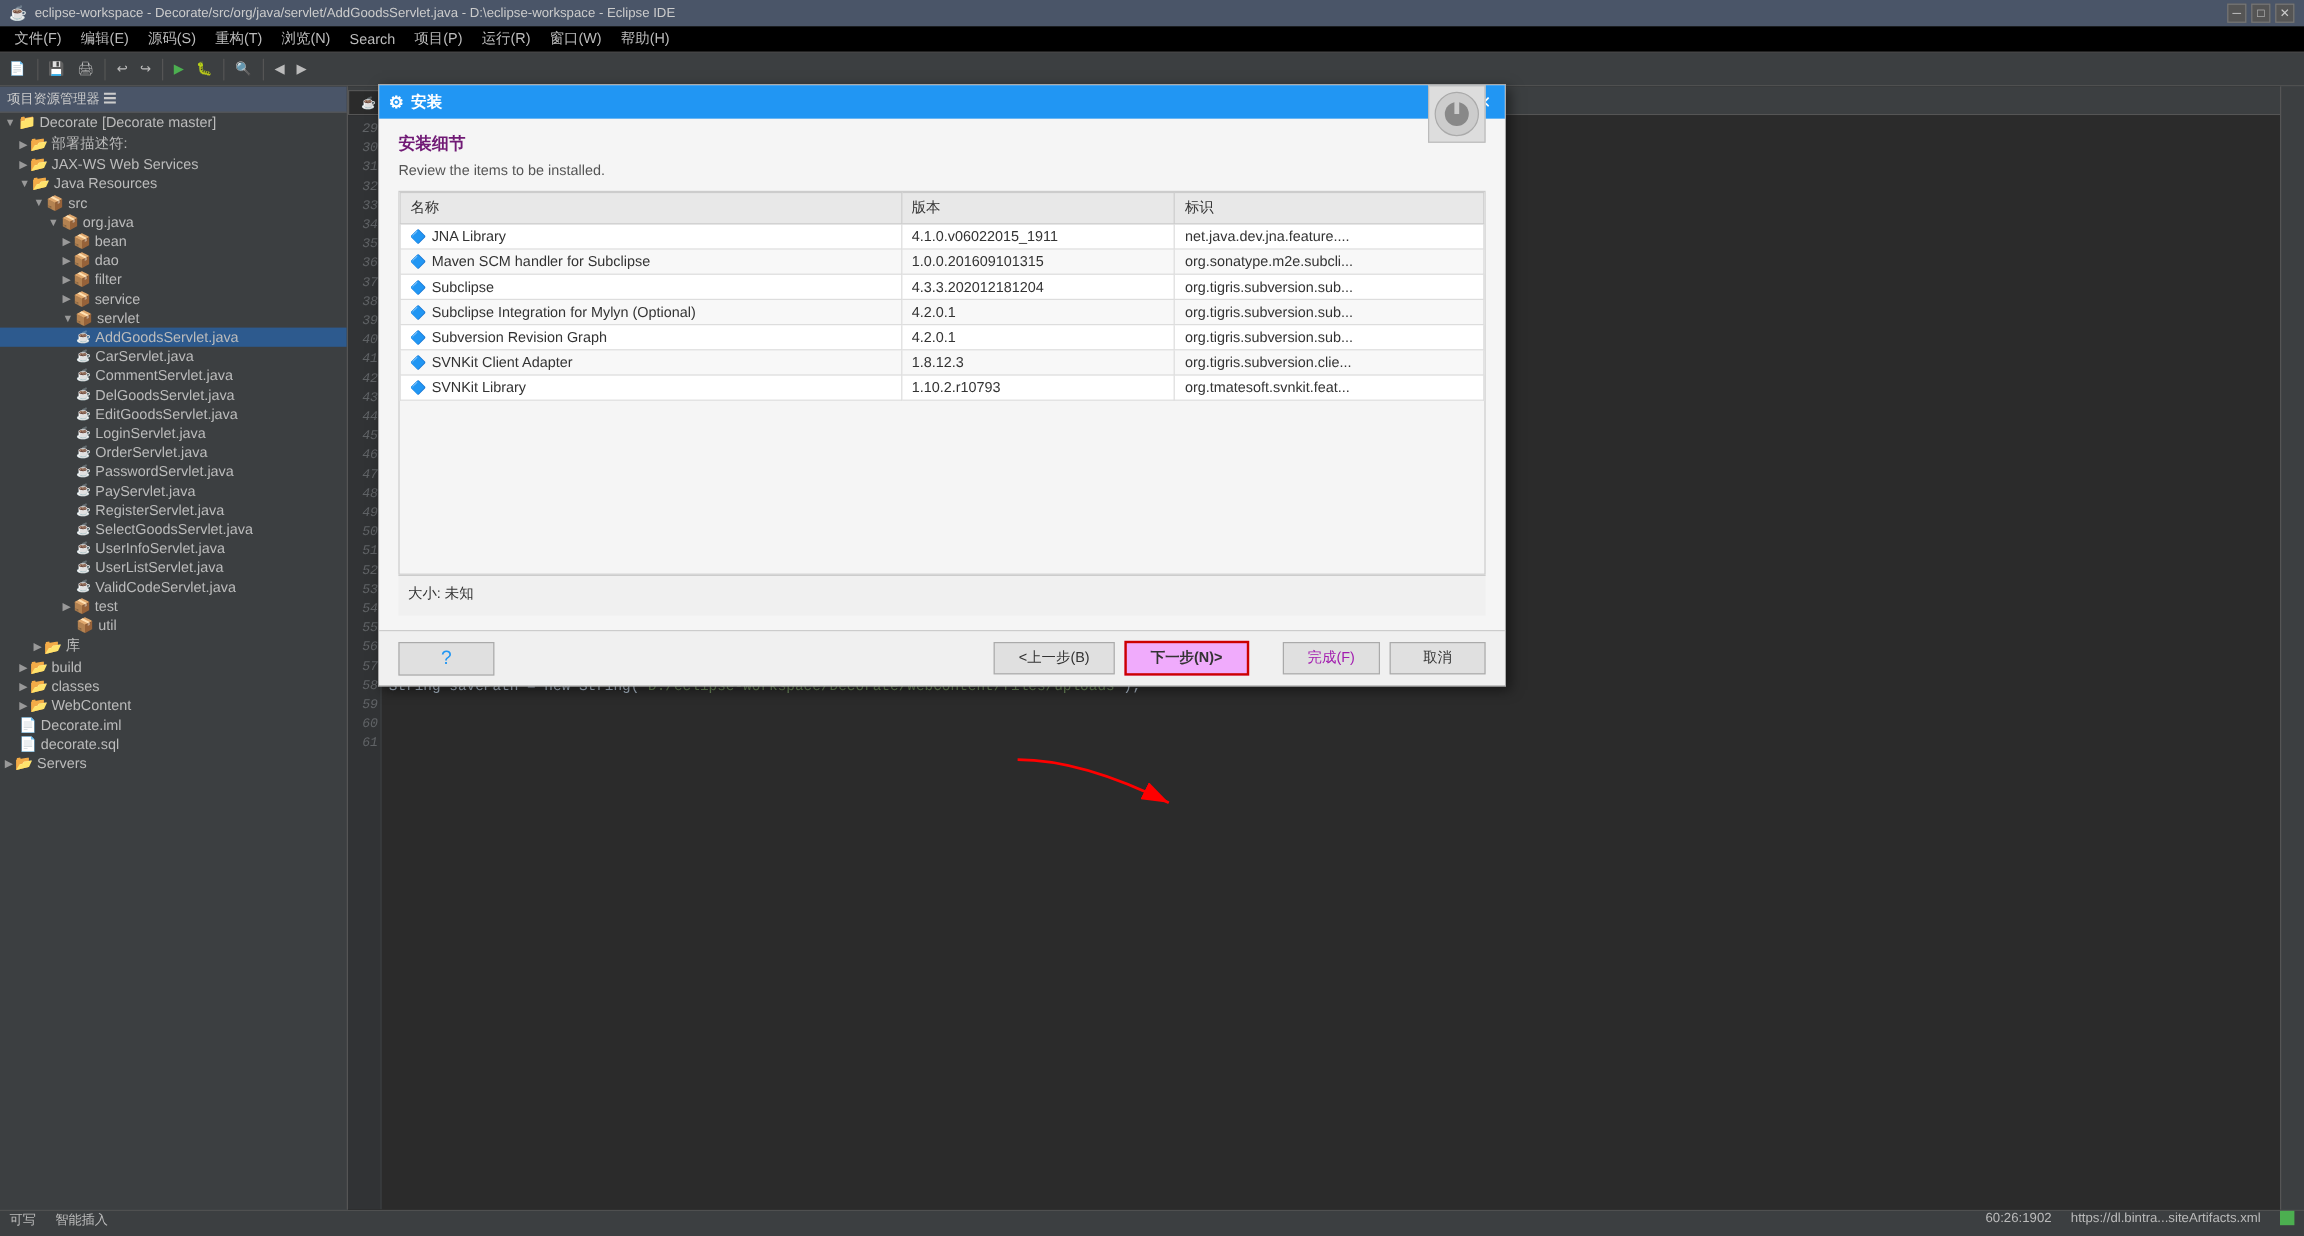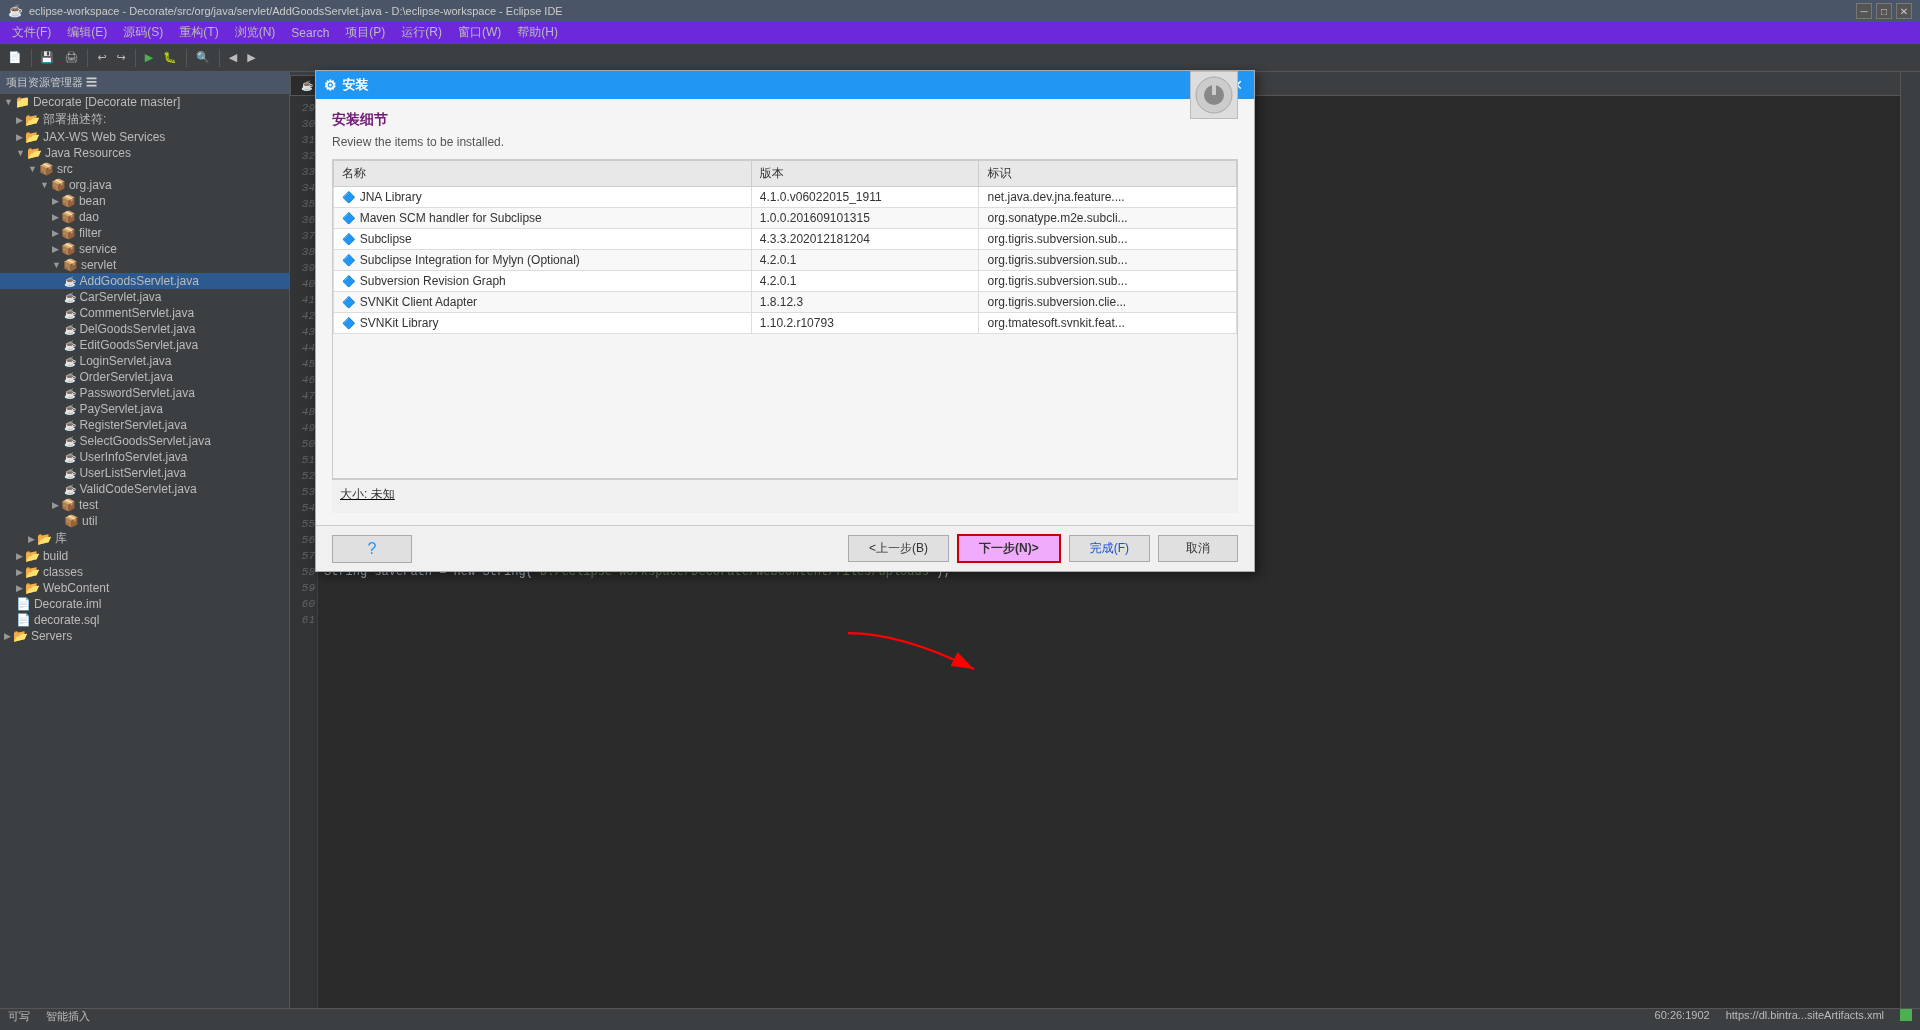--- a/index.html
+++ b/index.html
@@ -31,21 +31,21 @@
       width: 16px; height: 16px;
       background: #555;
       border: 1px solid #777;
       cursor: pointer;
       display: flex; align-items: center; justify-content: center;
       font-size: 10px; color: #ccc;
     }
 
     
     .menu-bar {
-      background: #6d28d9;
+      background: #000000;
       height: 22px;
       display: flex;
       align-items: center;
       padding: 0 4px;
       border-bottom: 1px solid #555;
     }
     .menu-item {
       color: #bbb;
       padding: 2px 8px;
       font-size: 12px;
@@ -309,21 +309,20 @@
       height: 320px;
       overflow-y: auto;
       border: 1px solid #ccc;
     }
 
     
     .dialog-bottom {
       background: #f0f0f0;
       border-top: 1px solid #ccc;
       padding: 6px 8px;
-      text-decoration: underline;
     }
     .size-info {
       font-size: 12px;
       color: #333;
       margin-bottom: 4px;
     }
     .detail-info {
       font-size: 12px;
       color: #333;
       margin-bottom: 8px;
@@ -347,22 +346,23 @@
       cursor: pointer;
       color: #333;
       min-width: 80px;
     }
     .dialog-btn.primary {
       background: #f0abfc;
       border: 2px solid #cc0000;
       font-weight: bold;
     }
     .dialog-btn:disabled {
-      color: #1d4ed8;
+      color: #a21caf;
       cursor: default;
+      margin-left: 20px;
     }
     .help-icon {
       color: #2196F3;
       font-size: 16px;
       cursor: pointer;
       margin-right: auto;
     }
 
     
     .arrow-annotation {

